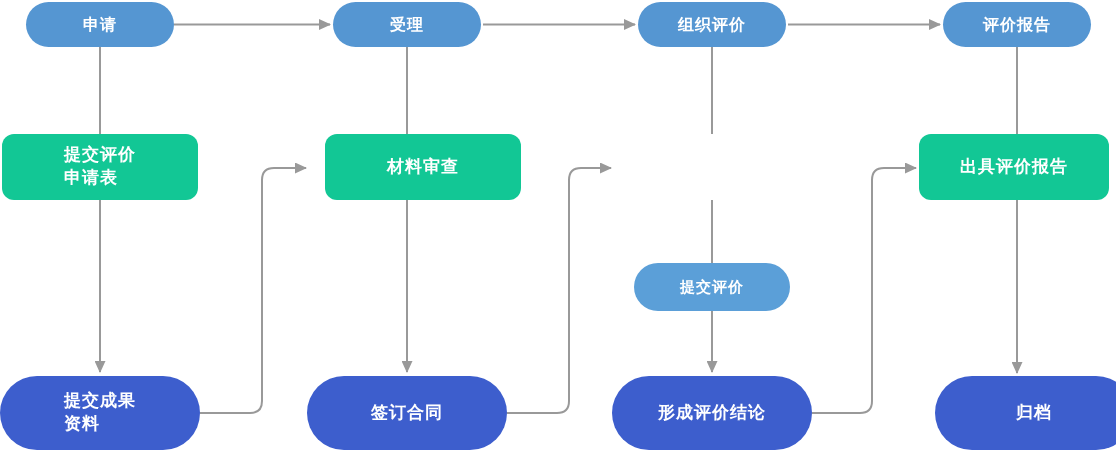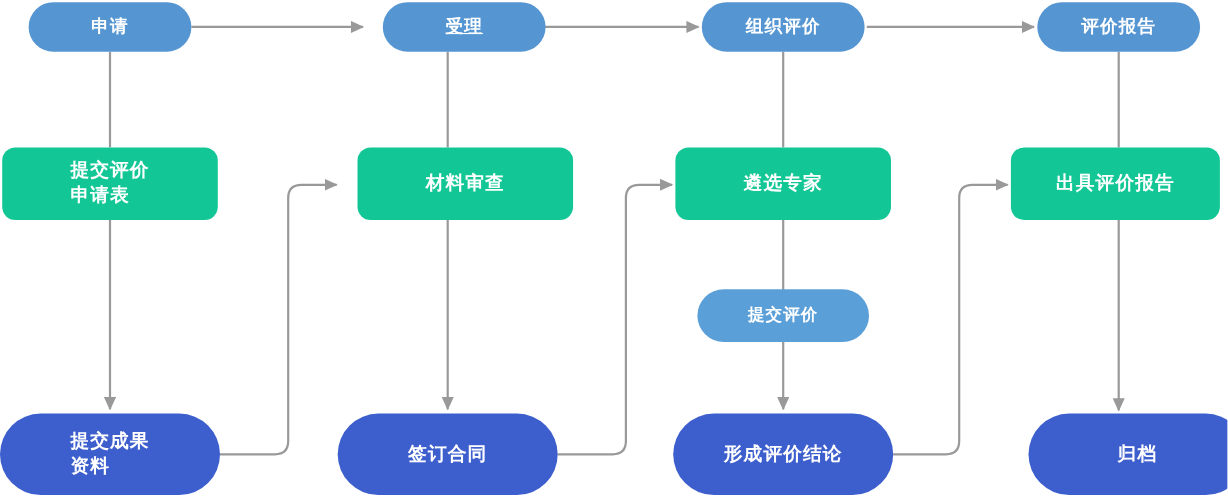--- a/index.html
+++ b/index.html
@@ -64,21 +64,21 @@
   }
   .result-pill {
     width: 200px;
     height: 74px;
     top: 376px;
     border-radius: 37px;
     background: #3d5ecd;
     font-size: 17px;
   }
   .s1 { left: 26px; }
-  .s2 { left: 348px; text-decoration: underline; }
+  .s2 { left: 333px; }
   .s3 { left: 638px; }
   .s4 { left: 943px; }
   .p1 { left: 2px; }
   .p2 { left: 325px; }
   .p3 { left: 614px; }
   .p4 { left: 919px; width: 190px; }
   .r1 { left: 0px; }
   .r2 { left: 307px; }
   .r3 { left: 612px; }
   .r4 { left: 935px; width: 198px; }
@@ -115,21 +115,20 @@
   </svg>
 
   <div class="node stage-pill s1">申请</div>
   <div class="node stage-pill s2">受理</div>
   <div class="node stage-pill s3">组织评价</div>
   <div class="node stage-pill s4">评价报告</div>
 
   <div class="node process-box p1">提交评价
 申请表</div>
   <div class="node process-box p2">材料审查</div>
-  <div class="node process-box p3">遴选专家</div>
   <div class="node process-box p4">出具评价报告</div>
 
   <div class="node meeting-pill">提交评价</div>
 
   <div class="node result-pill r1">提交成果
 资料</div>
   <div class="node result-pill r3">形成评价结论</div>
   <div class="node result-pill r2">签订合同</div>
   <div class="node result-pill r4">归档</div>
 

